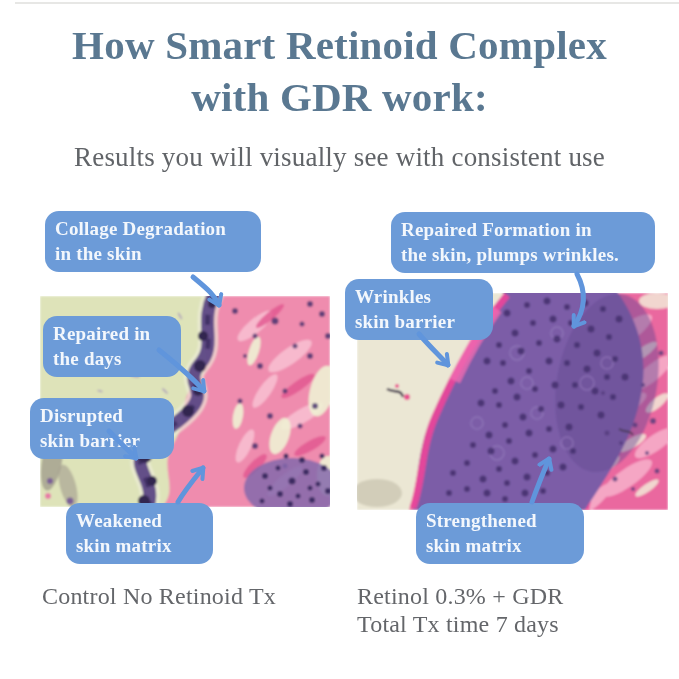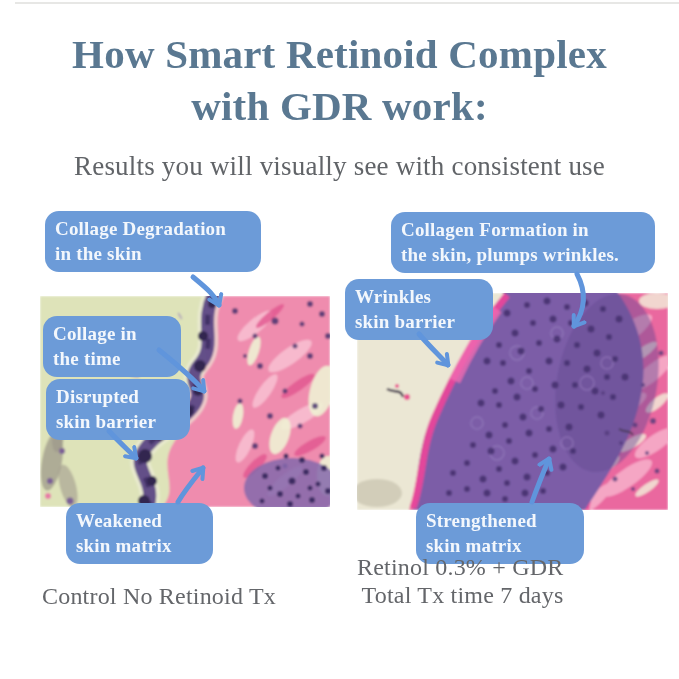--- a/index.html
+++ b/index.html
@@ -1,39 +1,39 @@
 <!DOCTYPE html>
 <html><head>
 <meta charset="utf-8">
 <style>
   html,body{margin:0;padding:0;background:#ffffff;}
   .frame{position:relative;width:679px;height:679px;background:#ffffff;overflow:hidden;
          font-family:"Liberation Serif","DejaVu Serif",serif;}
   .topline{position:absolute;left:15px;top:2px;width:664px;height:2px;background:#e3e3e1;opacity:.85;}
-  .header{position:absolute;left:0;top:28px;width:679px;text-align:center;}
+  .header{position:absolute;left:0;top:19px;width:679px;text-align:center;}
   .title{font-size:41px;font-weight:600;color:#5a7891;line-height:1.28;letter-spacing:.2px;}
   .subtitle{font-size:27px;font-weight:500;color:#616468;margin-top:18px;letter-spacing:.2px;}
   .micrograph{position:absolute;overflow:hidden;}
   .micro-left{left:40px;top:296px;width:290px;height:211px;}
   .micro-right{left:357px;top:293px;width:311px;height:217px;}
   .micrograph svg{display:block;width:100%;height:100%;}
   .callout{position:absolute;background:#6c9bd8;color:#f3f7fc;font-weight:700;
            border-radius:14px;padding:6px 10px;font-size:19px;line-height:1.3;
            white-space:nowrap;letter-spacing:.2px;}
   .c1{left:45px;top:211px;width:196px;}
   .c2{left:43px;top:316px;width:118px;}
-  .c3{left:30px;top:379px;width:124px;margin-left:16px;}
+  .c3{left:30px;top:398px;width:124px;}
   .c4{left:66px;top:503px;width:127px;}
   .c5{left:391px;top:212px;width:244px;}
   .c6{left:345px;top:279px;width:128px;}
   .c7{left:416px;top:503px;width:148px;}
   .arrows{position:absolute;left:0;top:0;width:679px;height:679px;pointer-events:none;}
   .caption{position:absolute;color:#64666a;font-size:24px;line-height:1.15;letter-spacing:.2px;}
   .cap-left{left:42px;top:583px;}
-  .cap-right{left:357px;top:554px;text-align:right;}
+  .cap-right{left:357px;top:583px;}
 </style>
 </head>
 <body>
 
 <div class="frame">
   <div class="topline"></div>
 
   <div class="header">
     <div class="title">
       <div>How Smart Retinoid Complex</div>
@@ -301,34 +301,34 @@
         <path d="M262,136 C268,140 272,136 276,142" stroke="#3e3348" stroke-width="2" fill="none" opacity="0.8"></path>
       </g>
     </svg>
   </div>
 
   <div class="callout c1">
     <div>Collage Degradation</div>
     <div>in the skin</div>
   </div>
   <div class="callout c2">
-    <div>Collage in</div>
-    <div>the time</div>
+    <div>Repaired in</div>
+    <div>the days</div>
   </div>
   <div class="callout c3">
     <div>Disrupted</div>
     <div>skin barrier</div>
   </div>
   <div class="callout c4">
     <div>Weakened</div>
     <div>skin matrix</div>
   </div>
 
   <div class="callout c5">
-    <div>Collagen Formation in</div>
+    <div>Repaired Formation in</div>
     <div>the skin, plumps wrinkles.</div>
   </div>
   <div class="callout c6">
     <div>Wrinkles</div>
     <div>skin barrier</div>
   </div>
   <div class="callout c7">
     <div>Strengthened</div>
     <div>skin matrix</div>
   </div>

